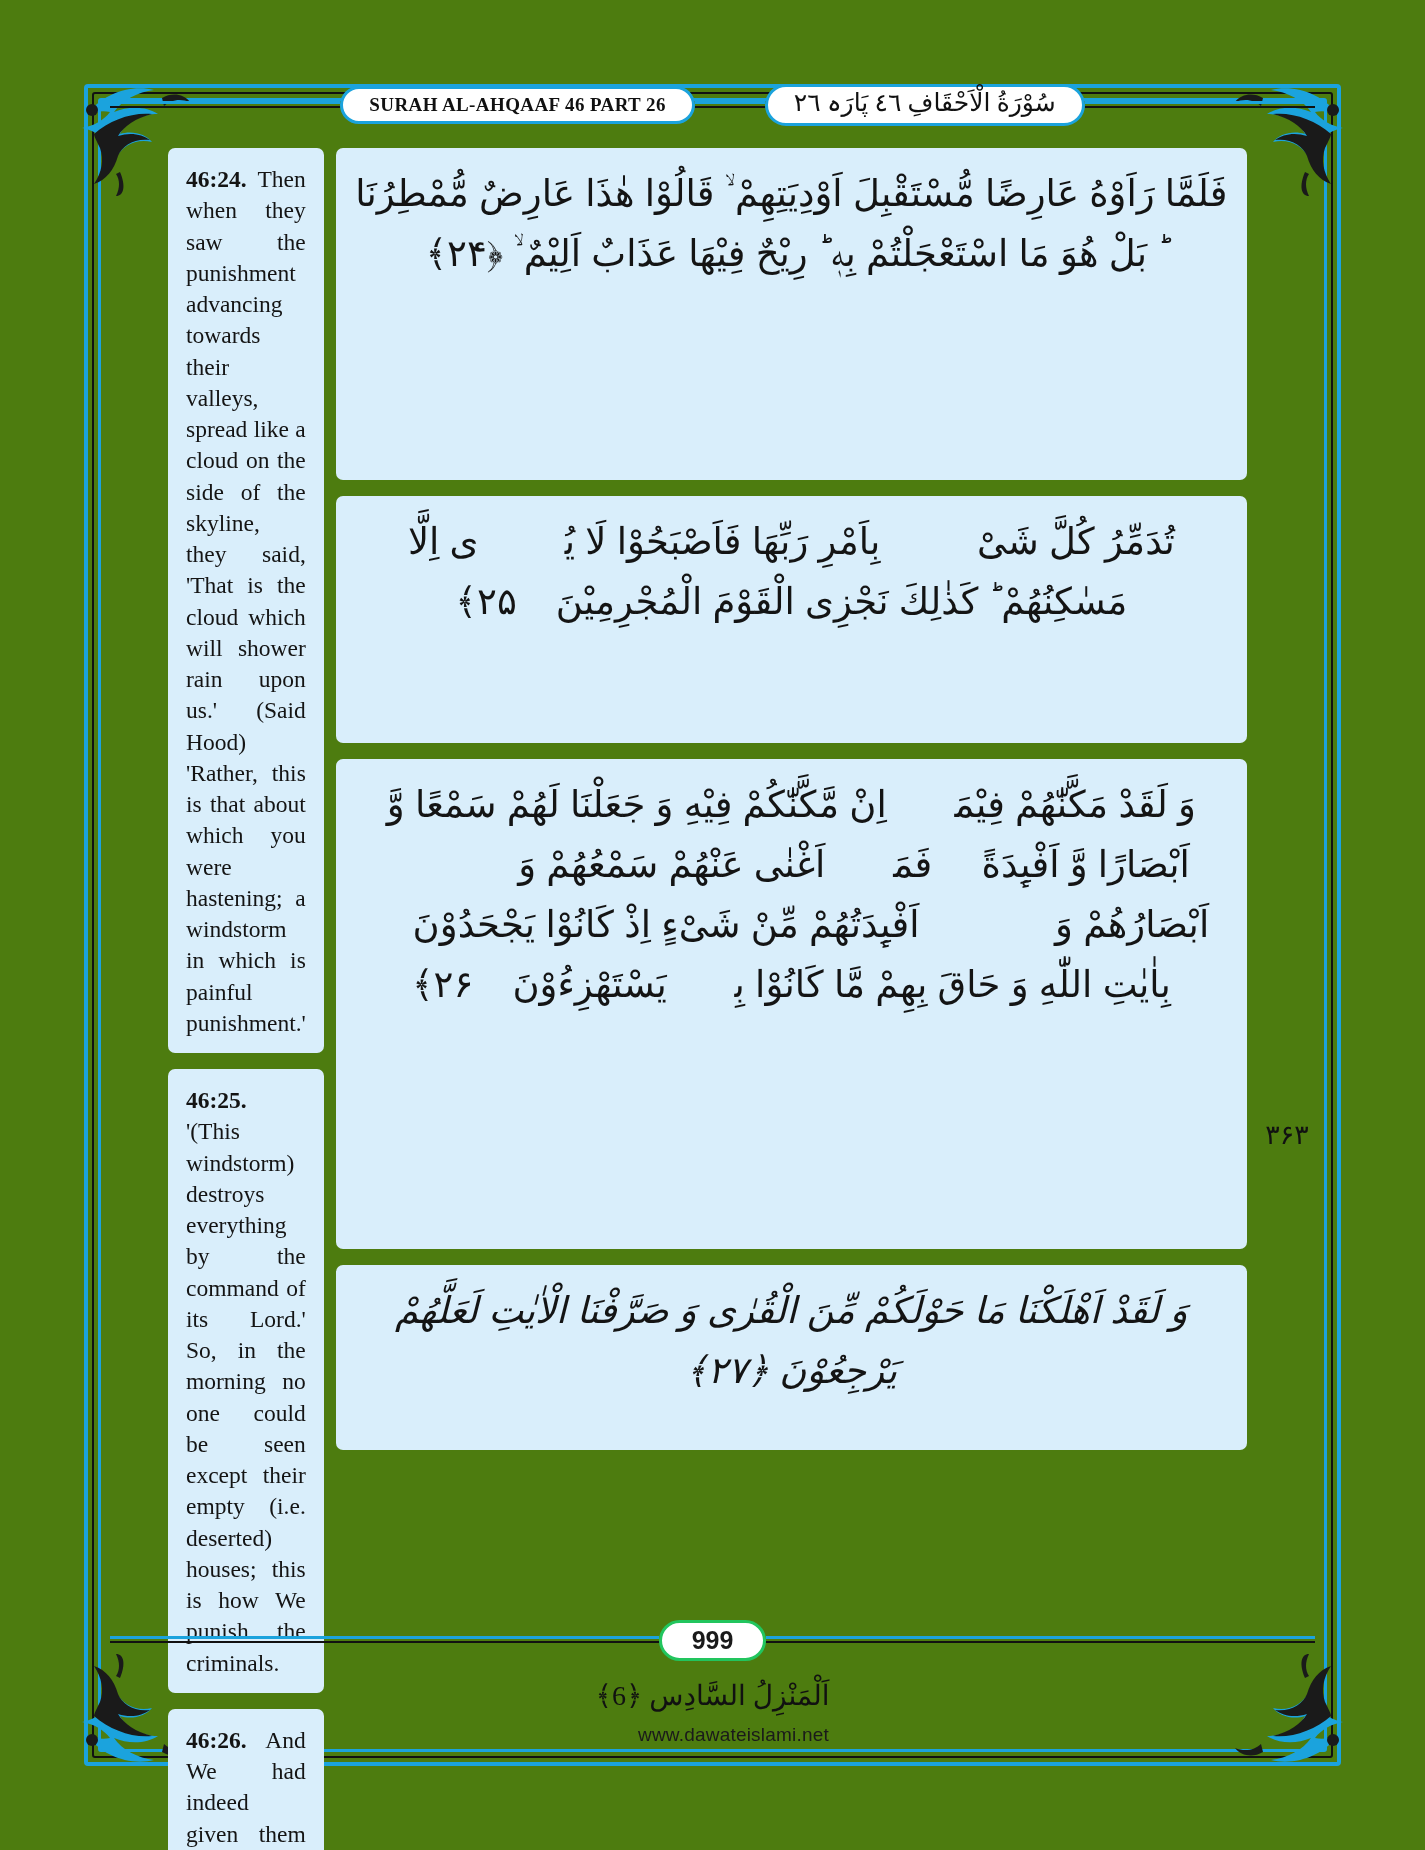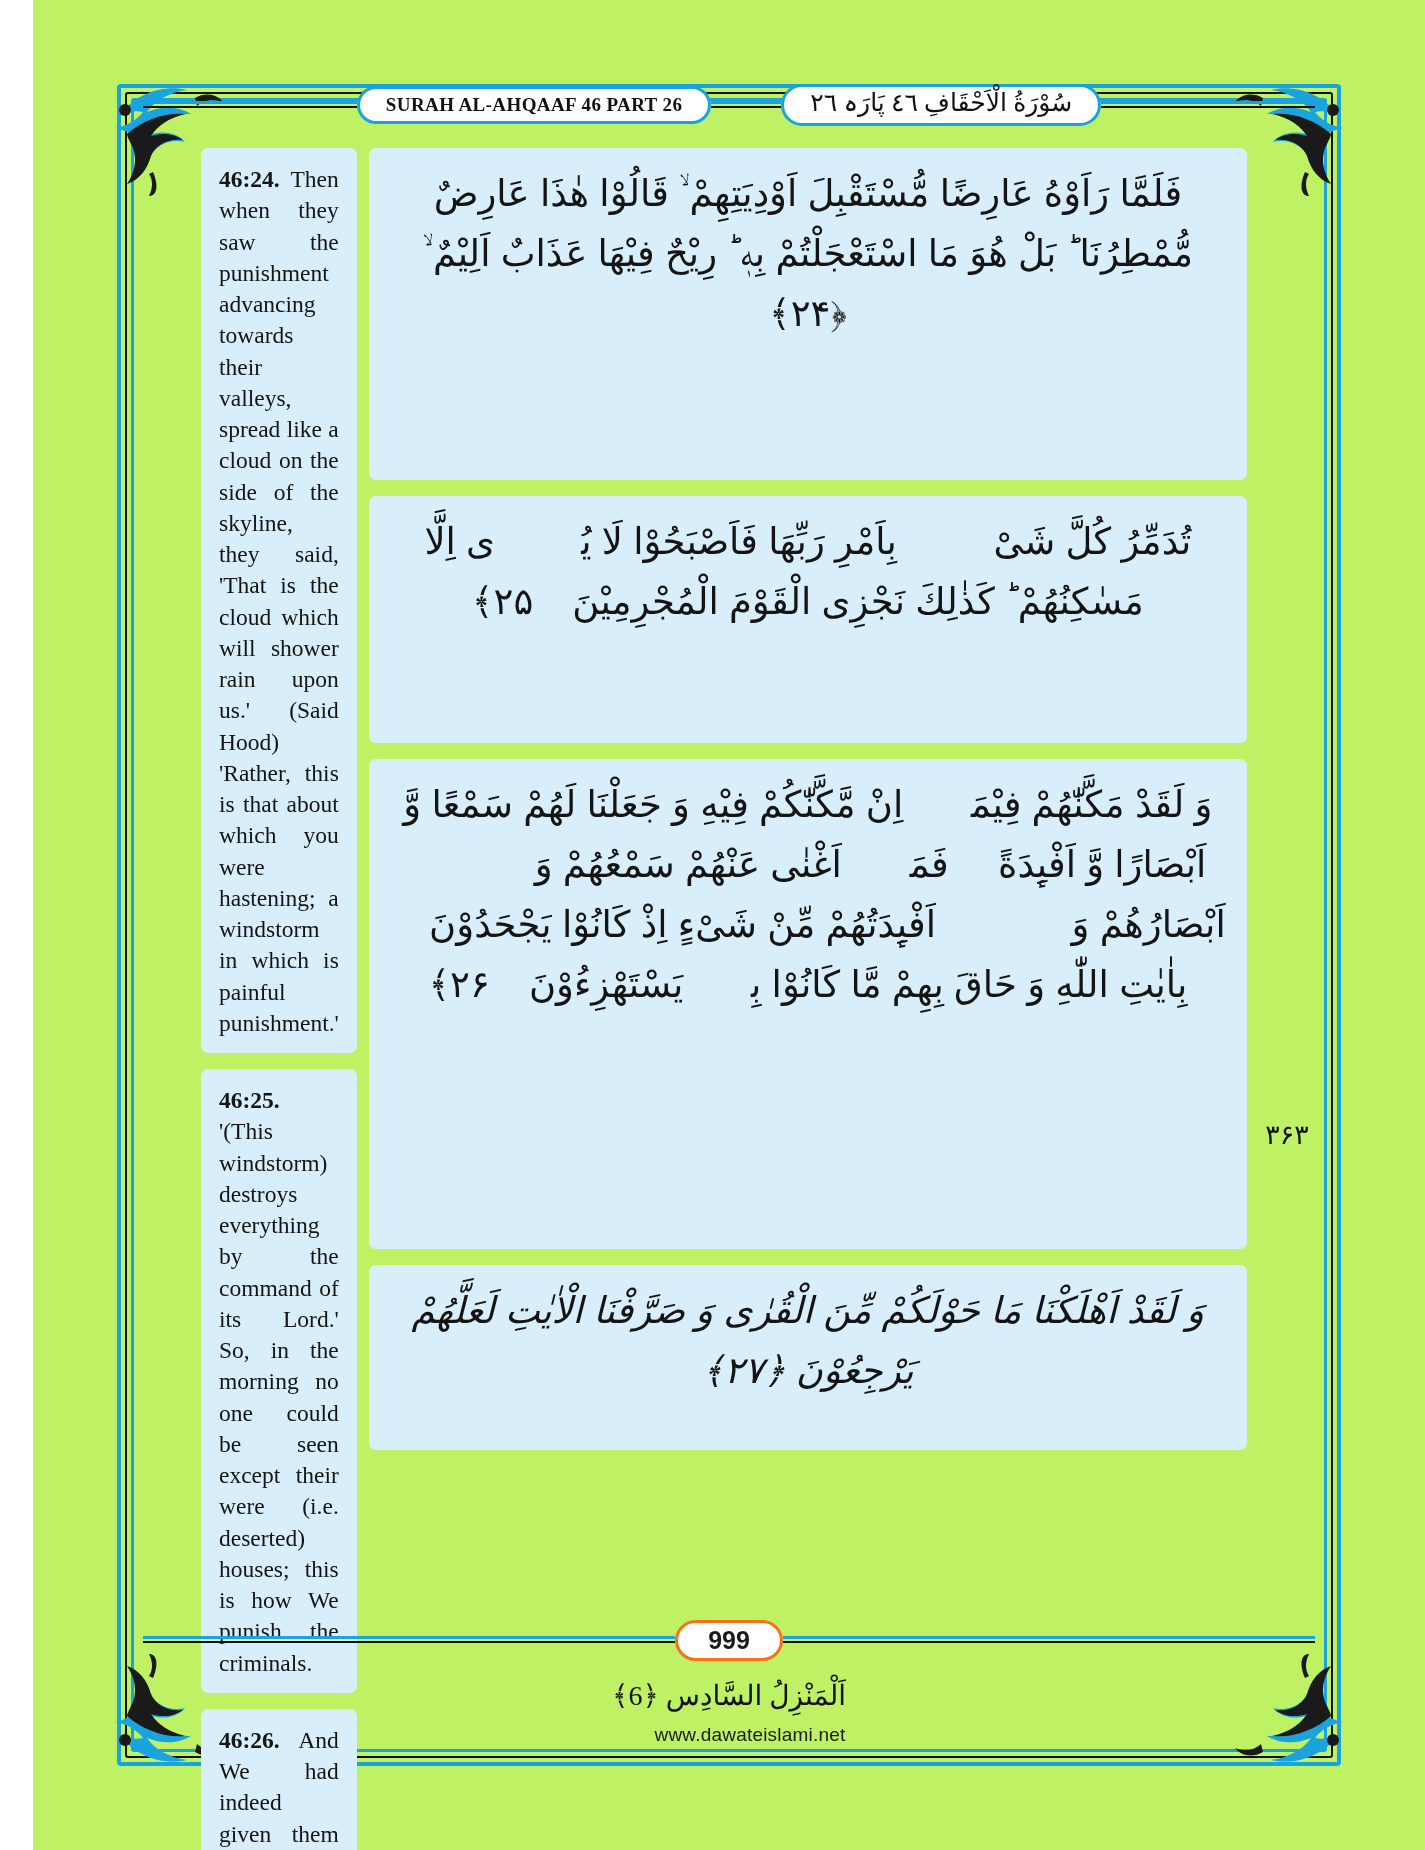--- a/index.html
+++ b/index.html
@@ -9,22 +9,21 @@
     height: 1850px;
     background: #ffffff;
     font-family: "Liberation Serif", serif;
     position: relative;
     overflow: hidden;
   }
 
   .page {
     position: absolute;
     inset: 0;
-    background: #bef264;
-    margin-left: 33px;
+    background: #4d7c0f;
   }
 
   
   .frame-outer {
     position: absolute;
     left: 84px; top: 84px; right: 84px; bottom: 84px;
     border: 4px solid #1ba3dd;
     border-radius: 4px;
   }
   .frame-mid {
@@ -187,21 +186,21 @@
     position: absolute; left: 0; right: 0; top: 1px;
     height: 3px; background: #1ba3dd;
   }
   .footer-rule::after {
     content: "";
     position: absolute; left: 0; right: 0; top: 6px;
     height: 2px; background: #111;
   }
   .page-pill {
     background: #fff;
-    border: 3px solid #f97316;
+    border: 3px solid #22c55e;
     border-radius: 30px;
     padding: 3px 30px;
     font-family: "Liberation Sans", sans-serif;
     font-weight: bold;
     font-size: 25px;
     color: #1a1a1a;
     z-index: 3;
     position: relative;
   }
   .manzil {
@@ -287,21 +286,21 @@
           <div class="verse-en">
             <span class="vnum">46:24.</span>
             <span>Then when they saw the punishment advancing towards their valleys, spread like a cloud on the side of the skyline, they said, 'That is the cloud which will shower rain upon us.' (Said Hood) 'Rather, this is that about which you were hastening; a windstorm in which is painful punishment.'</span>
           </div>
         </div>
       </div>
       <div class="row-2">
         <div class="verse-box">
           <div class="verse-en">
             <span class="vnum">46:25.</span>
-            <span>'(This windstorm) destroys everything by the command of its Lord.' So, in the morning no one could be seen except their were (i.e. deserted) houses; this is how We punish the criminals.</span>
+            <span>'(This windstorm) destroys everything by the command of its Lord.' So, in the morning no one could be seen except their empty (i.e. deserted) houses; this is how We punish the criminals.</span>
           </div>
         </div>
       </div>
       <div class="row-3">
         <div class="verse-box">
           <div class="verse-en">
             <span class="vnum">46:26.</span>
             <span>And We had indeed given them the means which We have not given you, and made ears and eyes and hearts for them; so, their ears and eyes and hearts did not benefit them at all since they used to deny the verses of Allah, and the punishment they used to mock surrounded them.</span>
           </div>
         </div>

